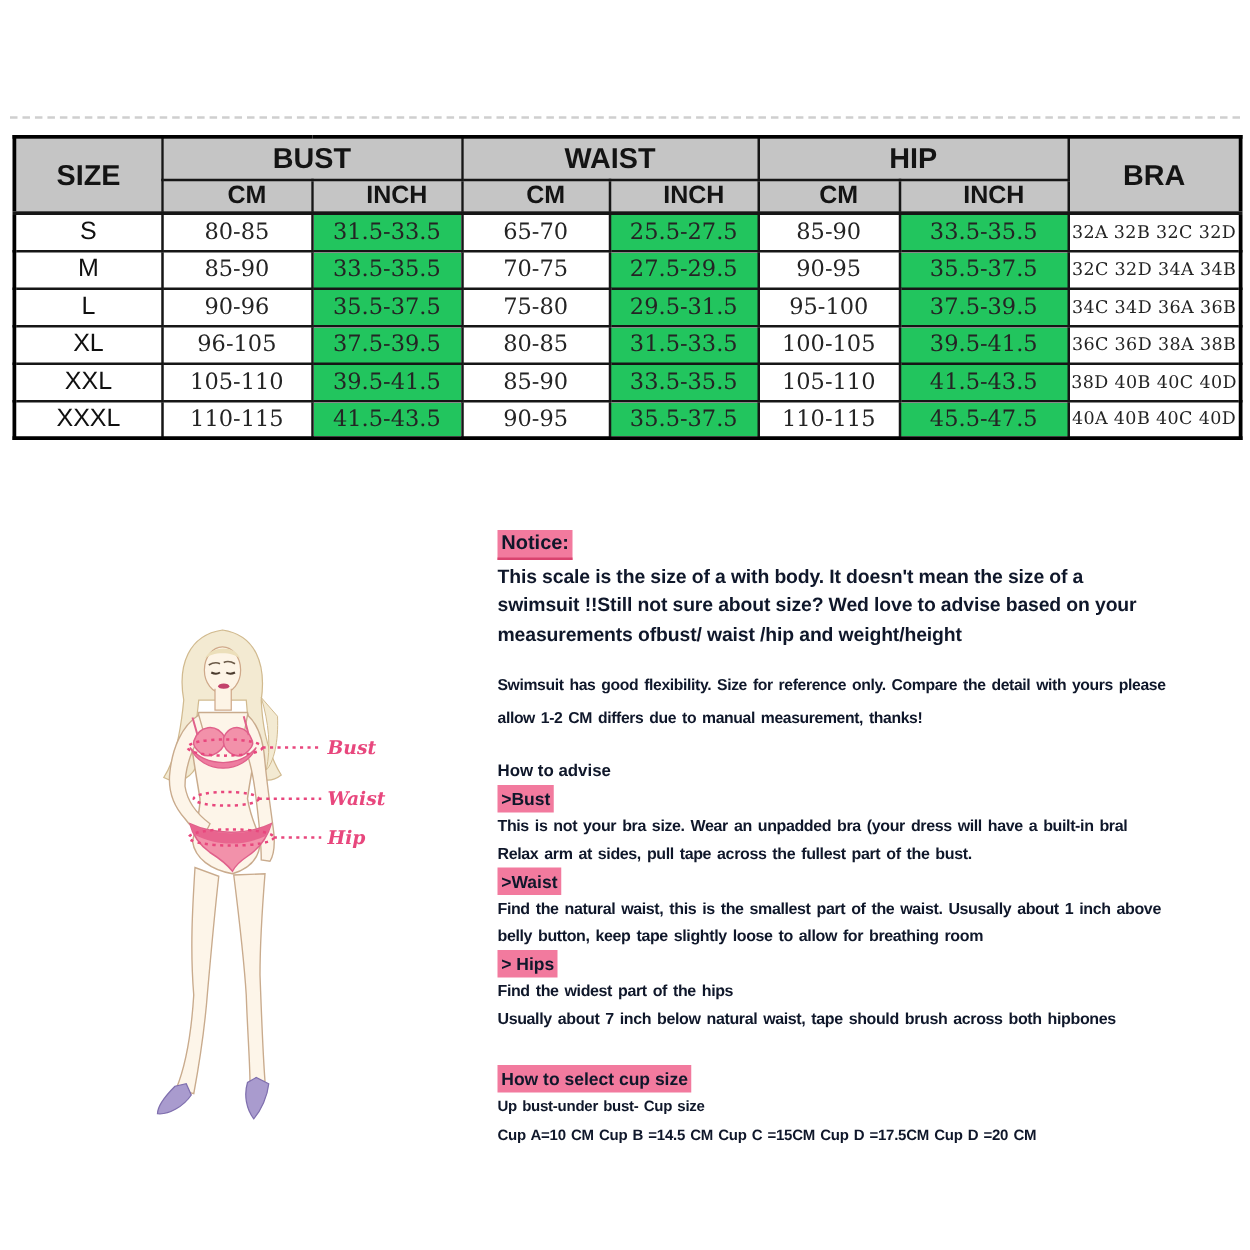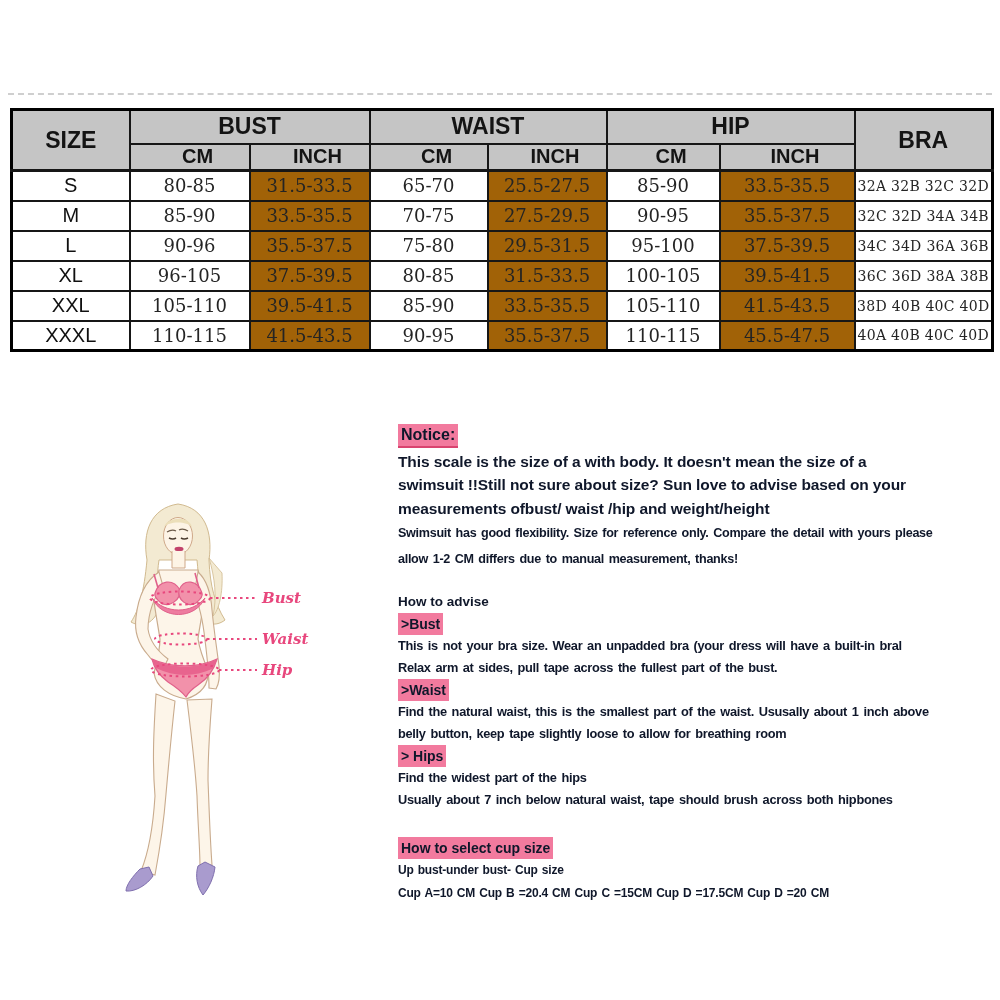--- a/index.html
+++ b/index.html
@@ -22,40 +22,40 @@
     border:2px solid #161616; text-align:center; vertical-align:middle; padding:0;
     overflow:hidden; white-space:nowrap;
   }
   .size-table thead th { background:#c5c5c5; font-family:"Liberation Sans", sans-serif; font-weight:600; color:#141414; }
   .size-table thead tr.group-row th { height:34px; font-size:23px; }
   .size-table thead tr.unit-row th { height:27px; font-size:20px;padding-left:16px; }
   .size-table thead { border-bottom:3px solid #161616; }
   .size-table tbody tr { height:30px; }
   .size-table tbody td { font-family:"DejaVu Serif", serif; font-size:18px; color:#242424; }
   .size-table tbody td.size-c { font-family:"Liberation Sans", sans-serif; font-size:20px; font-weight:500; color:#101010; }
-  .size-table td.inch { background:#a16207;margin-top:40px; }
+  .size-table td.inch { background:#22c55e;margin-top:40px; }
   .size-table td.bra { font-size:14px; letter-spacing:0.3px; }
   
   .figure-wrap { position:absolute; left:95px; top:498px; width:300px; height:402px; }
   .fig-label {
     font-family:"DejaVu Serif", serif; font-style:italic; font-weight:bold;
     font-size:15px; fill:#e8477d;
   }
   
   .text-col {
     position:absolute; left:398px; top:424px; width:584px;
     font-family:"Liberation Sans", sans-serif; font-weight:bold; color:#0f172a;
   }
   .hl {
     background:#f27a9e; padding:0 3px; display:inline-block;
   }
   .notice-heading { font-size:16px; line-height:22px; margin-bottom:2px; }
   .notice-heading .hl { border-bottom:2px solid #d9436f; }
   .n-line { font-size:15.5px; line-height:23.4px; letter-spacing:-0.1px; }
-  .flex-para { }
+  .flex-para { margin-top:15px; }
   .f-line { font-size:12.6px; line-height:26px; letter-spacing:-0.3px; word-spacing:1.5px; }
   .measure-title { margin-top:19px; font-size:13.5px; line-height:22px; }
   .sec-heading { font-size:14px; line-height:22px; }
   .s-line { font-size:12.8px; line-height:22px; letter-spacing:-0.3px; word-spacing:1.5px; }
   .cup-block { margin-top:26px; }
   .cup-heading { font-size:14px; line-height:22px; }
   .c-line { font-size:12px; line-height:22.5px; letter-spacing:-0.2px; word-spacing:1px; }
 </style>
 </head>
 <body>
@@ -201,21 +201,21 @@
       <text x="167" y="105" class="fig-label">Bust</text>
       <text x="167" y="146" class="fig-label">Waist</text>
       <text x="167" y="177" class="fig-label">Hip</text>
     </svg>
   </div>
 
   <div class="text-col">
 
     <div class="notice-heading"><span class="hl">Notice:</span></div>
     <div class="n-line">This scale is the size of a with body. It doesn't mean the size of a</div>
-    <div class="n-line">swimsuit !!Still not sure about size? Sun love to advise based on your</div>
+    <div class="n-line">swimsuit !!Still not sure about size? Wed love to advise based on your</div>
     <div class="n-line">measurements ofbust/ waist /hip and weight/height</div>
 
     <div class="flex-para">
       <div class="f-line">Swimsuit has good flexibility. Size for reference only. Compare the detail with yours please</div>
       <div class="f-line">allow 1-2 CM differs due to manual measurement, thanks!</div>
     </div>
 
     <div class="measure-title">How to advise</div>
 
     <div>
@@ -232,17 +232,17 @@
 
     <div>
       <div class="sec-heading"><span class="hl">&gt; Hips</span></div>
       <div class="s-line">Find the widest part of the hips</div>
       <div class="s-line">Usually about 7 inch below natural waist, tape should brush across both hipbones</div>
     </div>
 
     <div class="cup-block">
       <div class="cup-heading"><span class="hl">How to select cup size</span></div>
       <div class="c-line">Up bust-under bust- Cup size</div>
-      <div class="c-line">Cup A=10 CM Cup B =20.4 CM Cup C =15CM Cup D =17.5CM Cup D =20 CM</div>
+      <div class="c-line">Cup A=10 CM Cup B =14.5 CM Cup C =15CM Cup D =17.5CM Cup D =20 CM</div>
     </div>
 
   </div>
 </div>
 
 </body></html>

